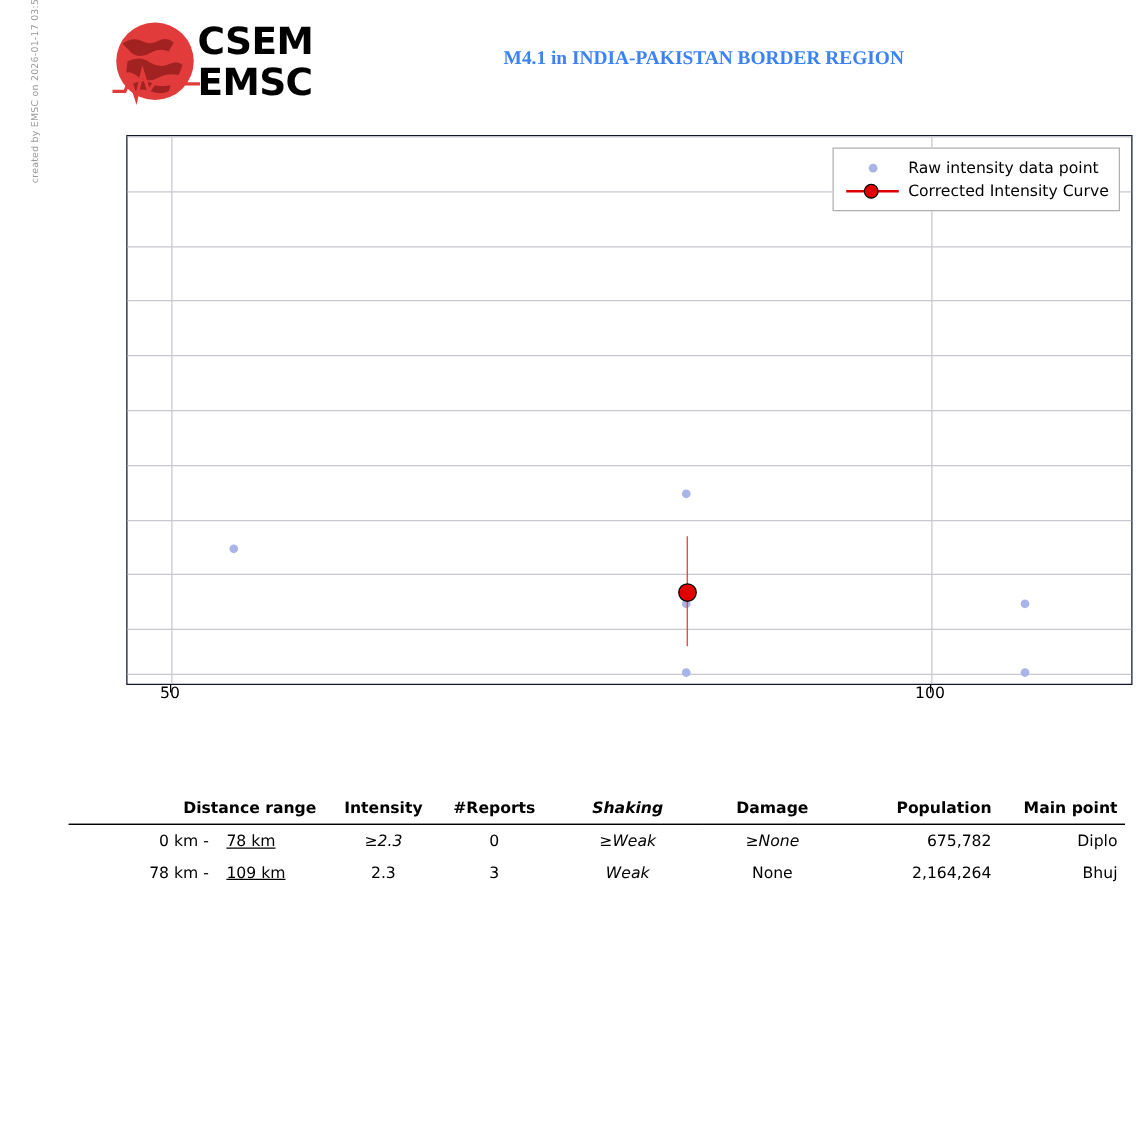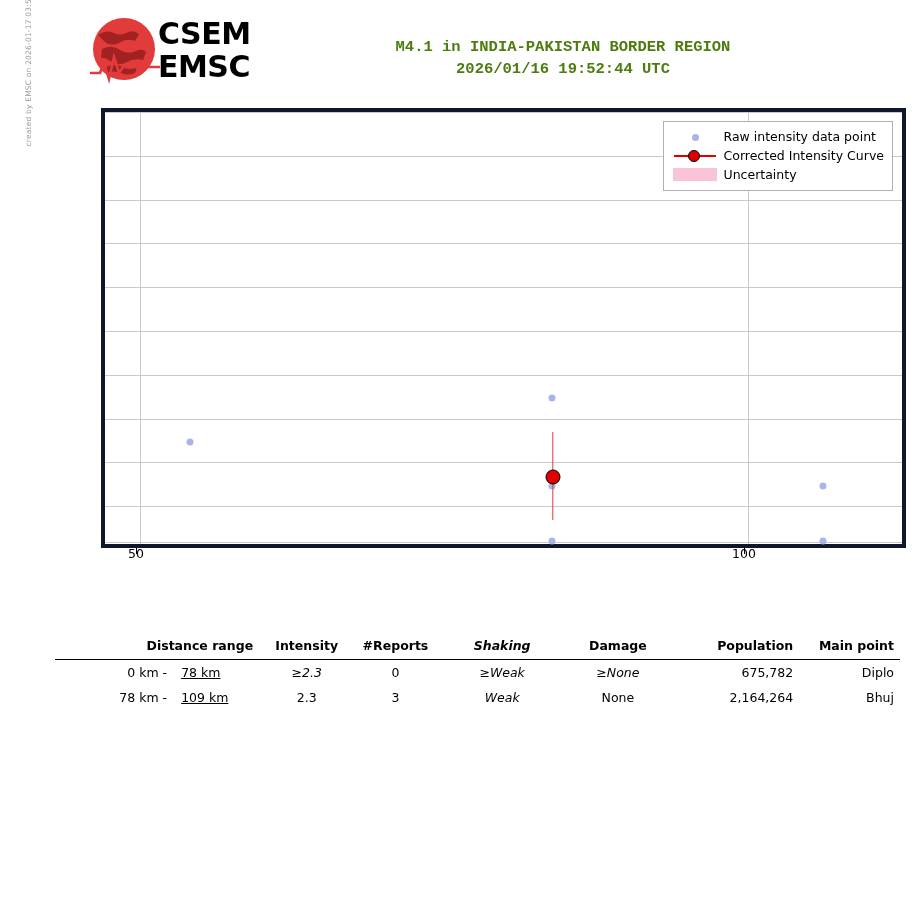--- a/index.html
+++ b/index.html
@@ -65,35 +65,35 @@
     letter-spacing: -0.5px;
   }
   .title-block {
     position: absolute;
     left: 263px;
     top: 36px;
     width: 600px;
     text-align: center;
   }
   .title-line {
-    font-family: Liberation Mono, monospace;
+    font-family: Liberation Serif, serif;
     font-weight: bold;
     font-size: 15.5px;
     line-height: 22px;
-    color: #4d7c0f;
+    color: #3b82f6;
   }
 
   
   .plot-area {
     position: absolute;
     left: 101px;
     top: 108px;
     width: 805px;
     height: 440px;
-    border: 4px solid #0f172a;
+    border: 1px solid #0f172a;
     box-sizing: border-box;
     background: #ffffff;
   }
   .gridline-h {
     position: absolute;
     left: 0;
     width: 100%;
     height: 1px;
     background: #c8c8d0;
   }
@@ -284,21 +284,20 @@
       <path d="M2 58 l10 0 l4 -10 l5 16 l5 -22 l5 16 l4 -6 l38 0" fill="none" stroke="#e23b3b" stroke-width="2.6"></path>
     </svg>
     <div class="logo-text">
       <div>CSEM</div>
       <div>EMSC</div>
     </div>
   </div>
 
   <div class="title-block">
     <div class="title-line">M4.1 in INDIA-PAKISTAN BORDER REGION</div>
-    <div class="title-line">2026/01/16 19:52:44 UTC</div>
   </div>
 
   <div class="plot-area">
 
     <div class="gridline-h" style="top:0px;"></div>
     <div class="gridline-h" style="top:43.8px;"></div>
     <div class="gridline-h" style="top:87.6px;"></div>
     <div class="gridline-h" style="top:131.4px;"></div>
     <div class="gridline-h" style="top:175.2px;"></div>
     <div class="gridline-h" style="top:219px;"></div>
@@ -327,26 +326,20 @@
             <span class="legend-dot"></span>
           </span>
         <span class="legend-label">Raw intensity data point</span>
       </div>
       <div class="legend-row">
         <span class="legend-sym">
             <span class="legend-line"></span>
             <span class="legend-bigdot"></span>
           </span>
         <span class="legend-label">Corrected Intensity Curve</span>
-      </div>
-      <div class="legend-row">
-        <span class="legend-sym">
-            <span class="legend-patch"></span>
-          </span>
-        <span class="legend-label">Uncertainty</span>
       </div>
     </div>
   </div>
 
   <div class="ytick-label" style="top:108px;">10</div>
   <div class="ytick-label" style="top:152px;">9</div>
   <div class="ytick-label" style="top:196px;">8</div>
   <div class="ytick-label" style="top:239px;">7</div>
   <div class="ytick-label" style="top:283px;">6</div>
   <div class="ytick-label" style="top:327px;">5</div>

